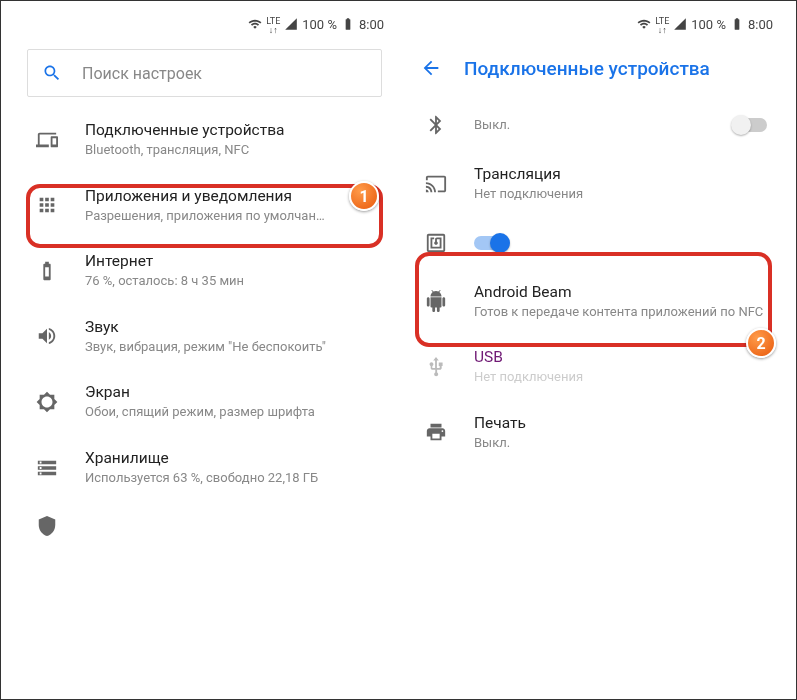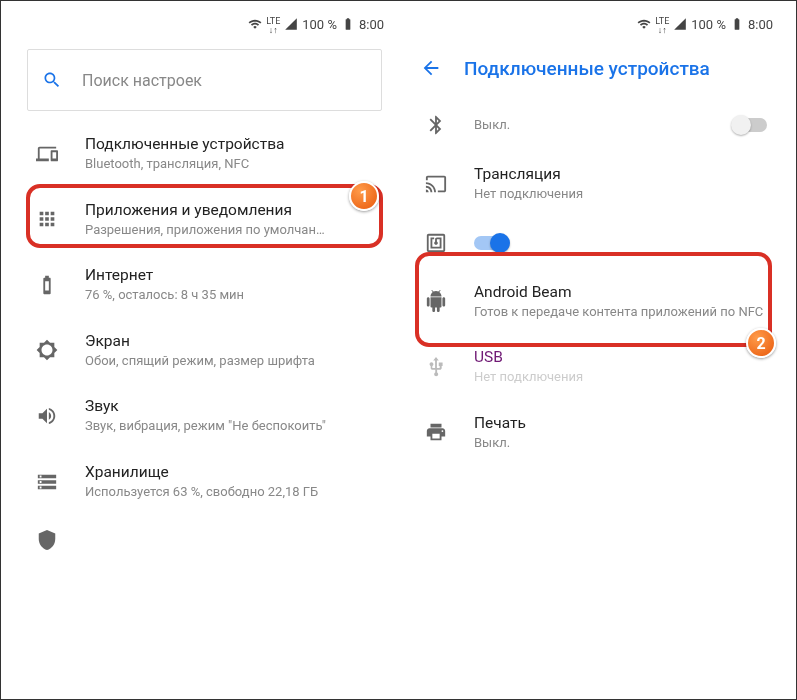--- a/index.html
+++ b/index.html
@@ -31,21 +31,21 @@
     font-size: 13px;
     color: #444;
   }
   .status-bar .lte { font-size: 9px; line-height:1; text-align:center; }
   .status-bar svg { width: 14px; height: 14px; fill: #444; }
 
   .search-box {
     margin: 8px 10px 6px;
     border: 1px solid #ddd;
     border-radius: 2px;
-    height: 62px;
+    height: 48px;
     display: flex;
     align-items: center;
     padding: 0 14px;
     gap: 20px;
   }
   .search-box svg { width: 20px; height: 20px; fill: #1a73e8; }
   .search-box span { color: #888; font-size: 16px; }
 
   .app-bar {
     height: 54px;
@@ -182,37 +182,37 @@
           </svg>
         </div>
       <div class="texts">
           <div class="title">Интернет</div>
           <div class="subtitle">76 %, осталось: 8 ч 35 мин</div>
         </div>
     </div>
     <div class="item">
       <div class="icon">
           <svg viewBox="0 0 24 24">
+            <path d="M3 9v6h4l5 5V4L7 9H3zm13.5 3c0-1.8-1-3.3-2.5-4v8c1.5-.7 2.5-2.2 2.5-4zM14 3.2v2c2.9.9 5 3.5 5 6.8s-2.1 5.9-5 6.8v2c4-.9 7-4.5 7-8.8s-3-7.9-7-8.8z"></path>
+          </svg>
+        </div>
+      <div class="texts">
+          <div class="title">Звук</div>
+          <div class="subtitle">Звук, вибрация, режим "Не беспокоить"</div>
+        </div>
+    </div>
+    <div class="item">
+      <div class="icon">
+          <svg viewBox="0 0 24 24">
             <path d="M20 8.7V4h-4.7L12 .7 8.7 4H4v4.7L.7 12 4 15.3V20h4.7L12 23.3 15.3 20H20v-4.7L23.3 12 20 8.7zM12 18c-3.3 0-6-2.7-6-6s2.7-6 6-6 6 2.7 6 6-2.7 6-6 6z"></path>
           </svg>
         </div>
       <div class="texts">
           <div class="title">Экран</div>
           <div class="subtitle">Обои, спящий режим, размер шрифта</div>
-        </div>
-    </div>
-    <div class="item">
-      <div class="icon">
-          <svg viewBox="0 0 24 24">
-            <path d="M3 9v6h4l5 5V4L7 9H3zm13.5 3c0-1.8-1-3.3-2.5-4v8c1.5-.7 2.5-2.2 2.5-4zM14 3.2v2c2.9.9 5 3.5 5 6.8s-2.1 5.9-5 6.8v2c4-.9 7-4.5 7-8.8s-3-7.9-7-8.8z"></path>
-          </svg>
-        </div>
-      <div class="texts">
-          <div class="title">Звук</div>
-          <div class="subtitle">Звук, вибрация, режим "Не беспокоить"</div>
         </div>
     </div>
     <div class="item">
       <div class="icon">
           <svg viewBox="0 0 24 24">
             <path d="M2 20h20v-4H2v4zm2-3h2v2H4v-2zM2 4v4h20V4H2zm4 3H4V5h2v2zm-4 7h20v-4H2v4zm2-3h2v2H4v-2z"></path>
           </svg>
         </div>
       <div class="texts">
           <div class="title">Хранилище</div>

